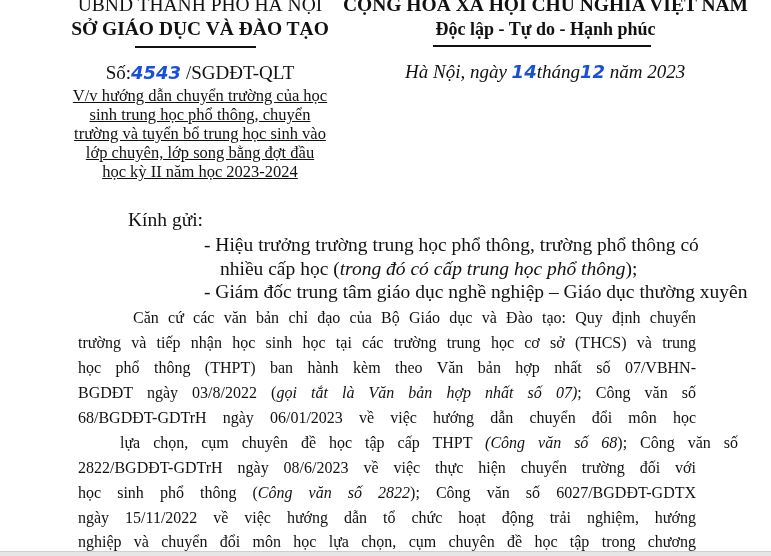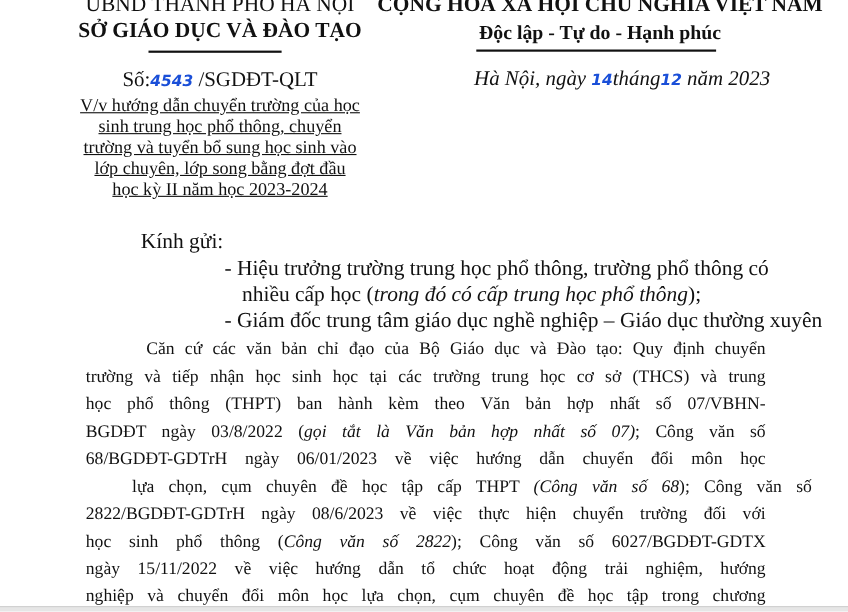--- a/index.html
+++ b/index.html
@@ -7,50 +7,50 @@
     width:771px; height:556px; overflow:hidden; position:relative;
     background:#ffffff; color:#111;
     font-family:"Liberation Serif", "DejaVu Serif", serif;
   }
   .abs { position:absolute; white-space:nowrap; }
   .hdr-left { left:40px; width:320px; text-align:center; }
   .hdr-right { left:340px; width:431px; text-align:center; }
   .t1 { font-size:19.5px; letter-spacing:0px; }
   .bold { font-weight:bold; }
   .uline { position:absolute; height:1.5px; background:#111; }
-  .hand { color:#1a4fd8; font-family:"DejaVu Sans", sans-serif; font-style:italic; font-size:14px; font-weight:bold; }
+  .hand { color:#1a4fd8; font-family:"DejaVu Sans", sans-serif; font-style:italic; font-size:18px; font-weight:bold; }
   .subj { font-size:16.5px; line-height:19.5px;text-decoration:underline; }
   .body-text { font-size:19.5px; }
   .para-line { position:absolute; left:78px; width:618px; font-size:16px; white-space:nowrap; text-align:justify; text-align-last:justify; }
   .para-line.first { left:133px; width:563px; }
   i { font-style:italic; }
   .bottom-bar { position:absolute; left:0; top:551px; width:771px; height:5px; background:#e6e6e6; border-top:1px solid #cfcfcf; }
 </style>
 </head>
 <body>
 
 <div class="abs hdr-left t1" style="top:-6px;">UBND THÀNH PHỐ HÀ NỘI</div>
 <div class="abs hdr-left t1 bold" style="top:18px;">SỞ GIÁO DỤC VÀ ĐÀO TẠO</div>
 <div class="uline" style="left:135px; top:46px; width:121px;"></div>
 
 <div class="abs hdr-left" style="top:62px; font-size:19px;">
   <span>Số:</span><span class="hand">4543</span>&nbsp;<span>/SGDĐT-QLT</span>
 </div>
 
 <div class="abs hdr-left subj" style="top:86px;">V/v hướng dẫn chuyển trường của học</div>
 <div class="abs hdr-left subj" style="top:105px;">sinh trung học phổ thông, chuyển</div>
-<div class="abs hdr-left subj" style="top:124px;">trường và tuyển bổ sung học sinh vào</div>
+<div class="abs hdr-left subj" style="top:124px;">trường và tuyển bổ trung học sinh vào</div>
 <div class="abs hdr-left subj" style="top:143px;">lớp chuyên, lớp song bằng đợt đầu</div>
 <div class="abs hdr-left subj" style="top:162px;">học kỳ II năm học 2023-2024</div>
 
 <div class="abs hdr-right t1 bold" style="top:-6px; left:330px;">CỘNG HOÀ XÃ HỘI CHỦ NGHĨA VIỆT NAM</div>
 <div class="abs hdr-right bold" style="top:19px; left:330px; font-size:18px;">Độc lập - Tự do - Hạnh phúc</div>
 <div class="uline" style="left:433px; top:45px; width:218px;"></div>
 
-<div class="abs" style="top:61px; left:405px; font-size:19px; font-style:italic;margin-left:26px;">
+<div class="abs" style="top:61px; left:405px; font-size:19px; font-style:italic;">
   <span>Hà Nội, ngày </span><span class="hand">14</span><span>tháng</span><span class="hand">12</span><span> năm 2023</span>
 </div>
 
 <div class="abs body-text" style="top:209px; left:128px;">Kính gửi:</div>
 <div class="abs body-text" style="top:234px; left:204px;">- Hiệu trưởng trường trung học phổ thông, trường phổ thông có</div>
 <div class="abs body-text" style="top:258px; left:220px;">
   <span>nhiều cấp học (</span><i>trong đó có cấp trung học phổ thông</i><span>);</span>
 </div>
 <div class="abs body-text" style="top:281px; left:204px;">- Giám đốc trung tâm giáo dục nghề nghiệp – Giáo dục thường xuyên</div>
 

